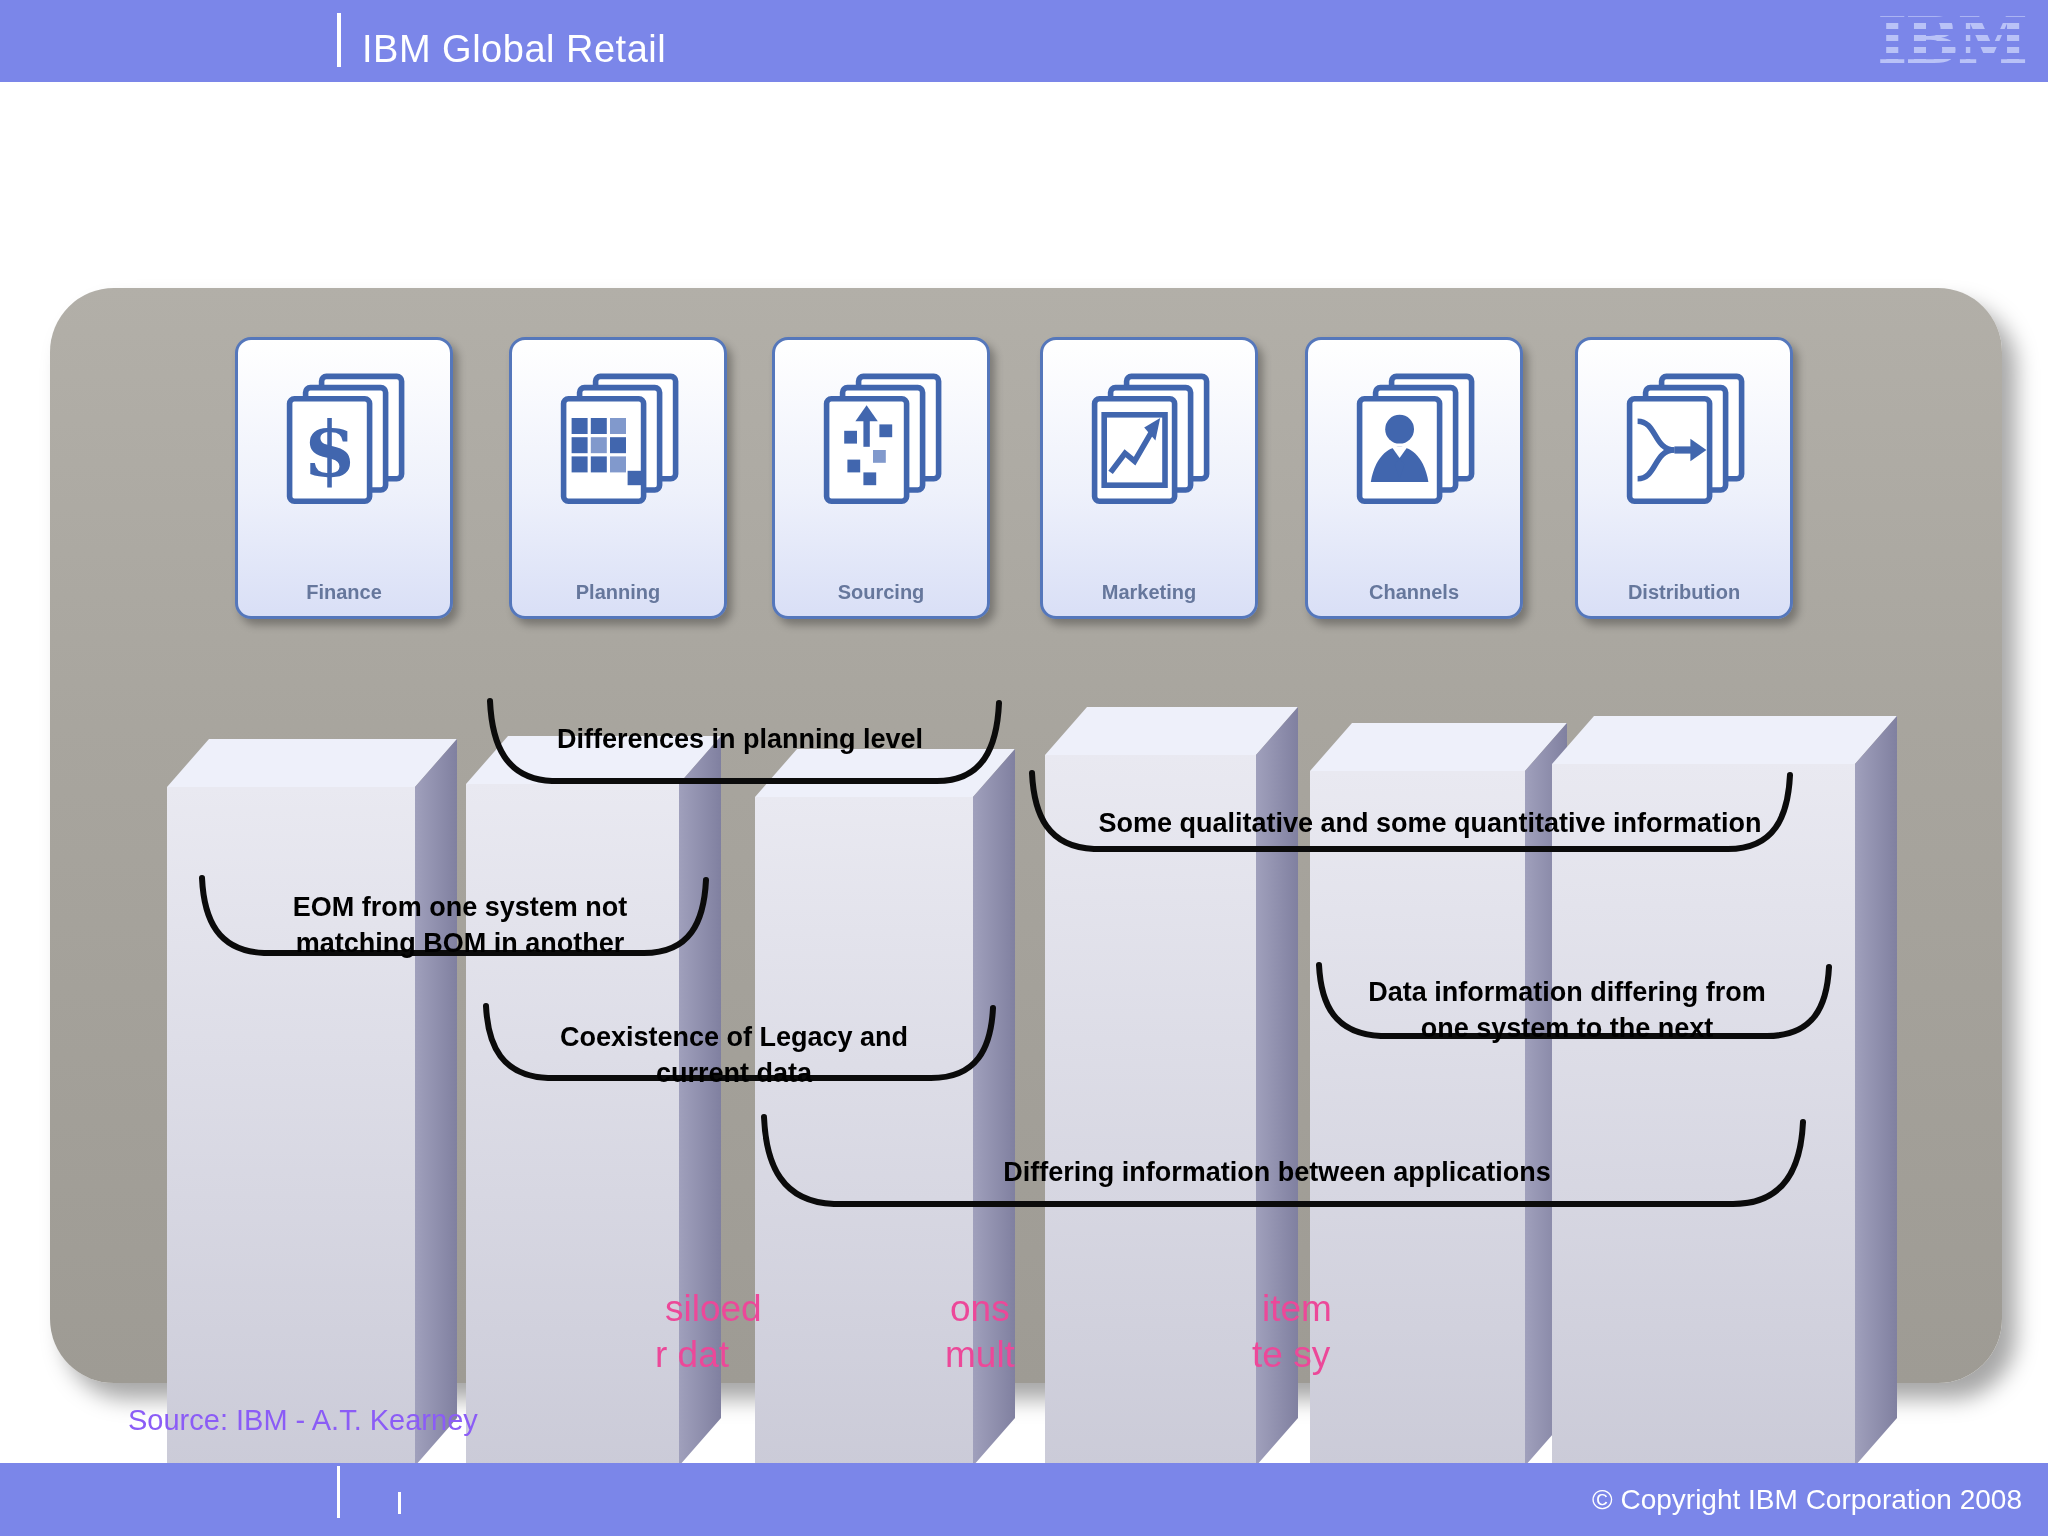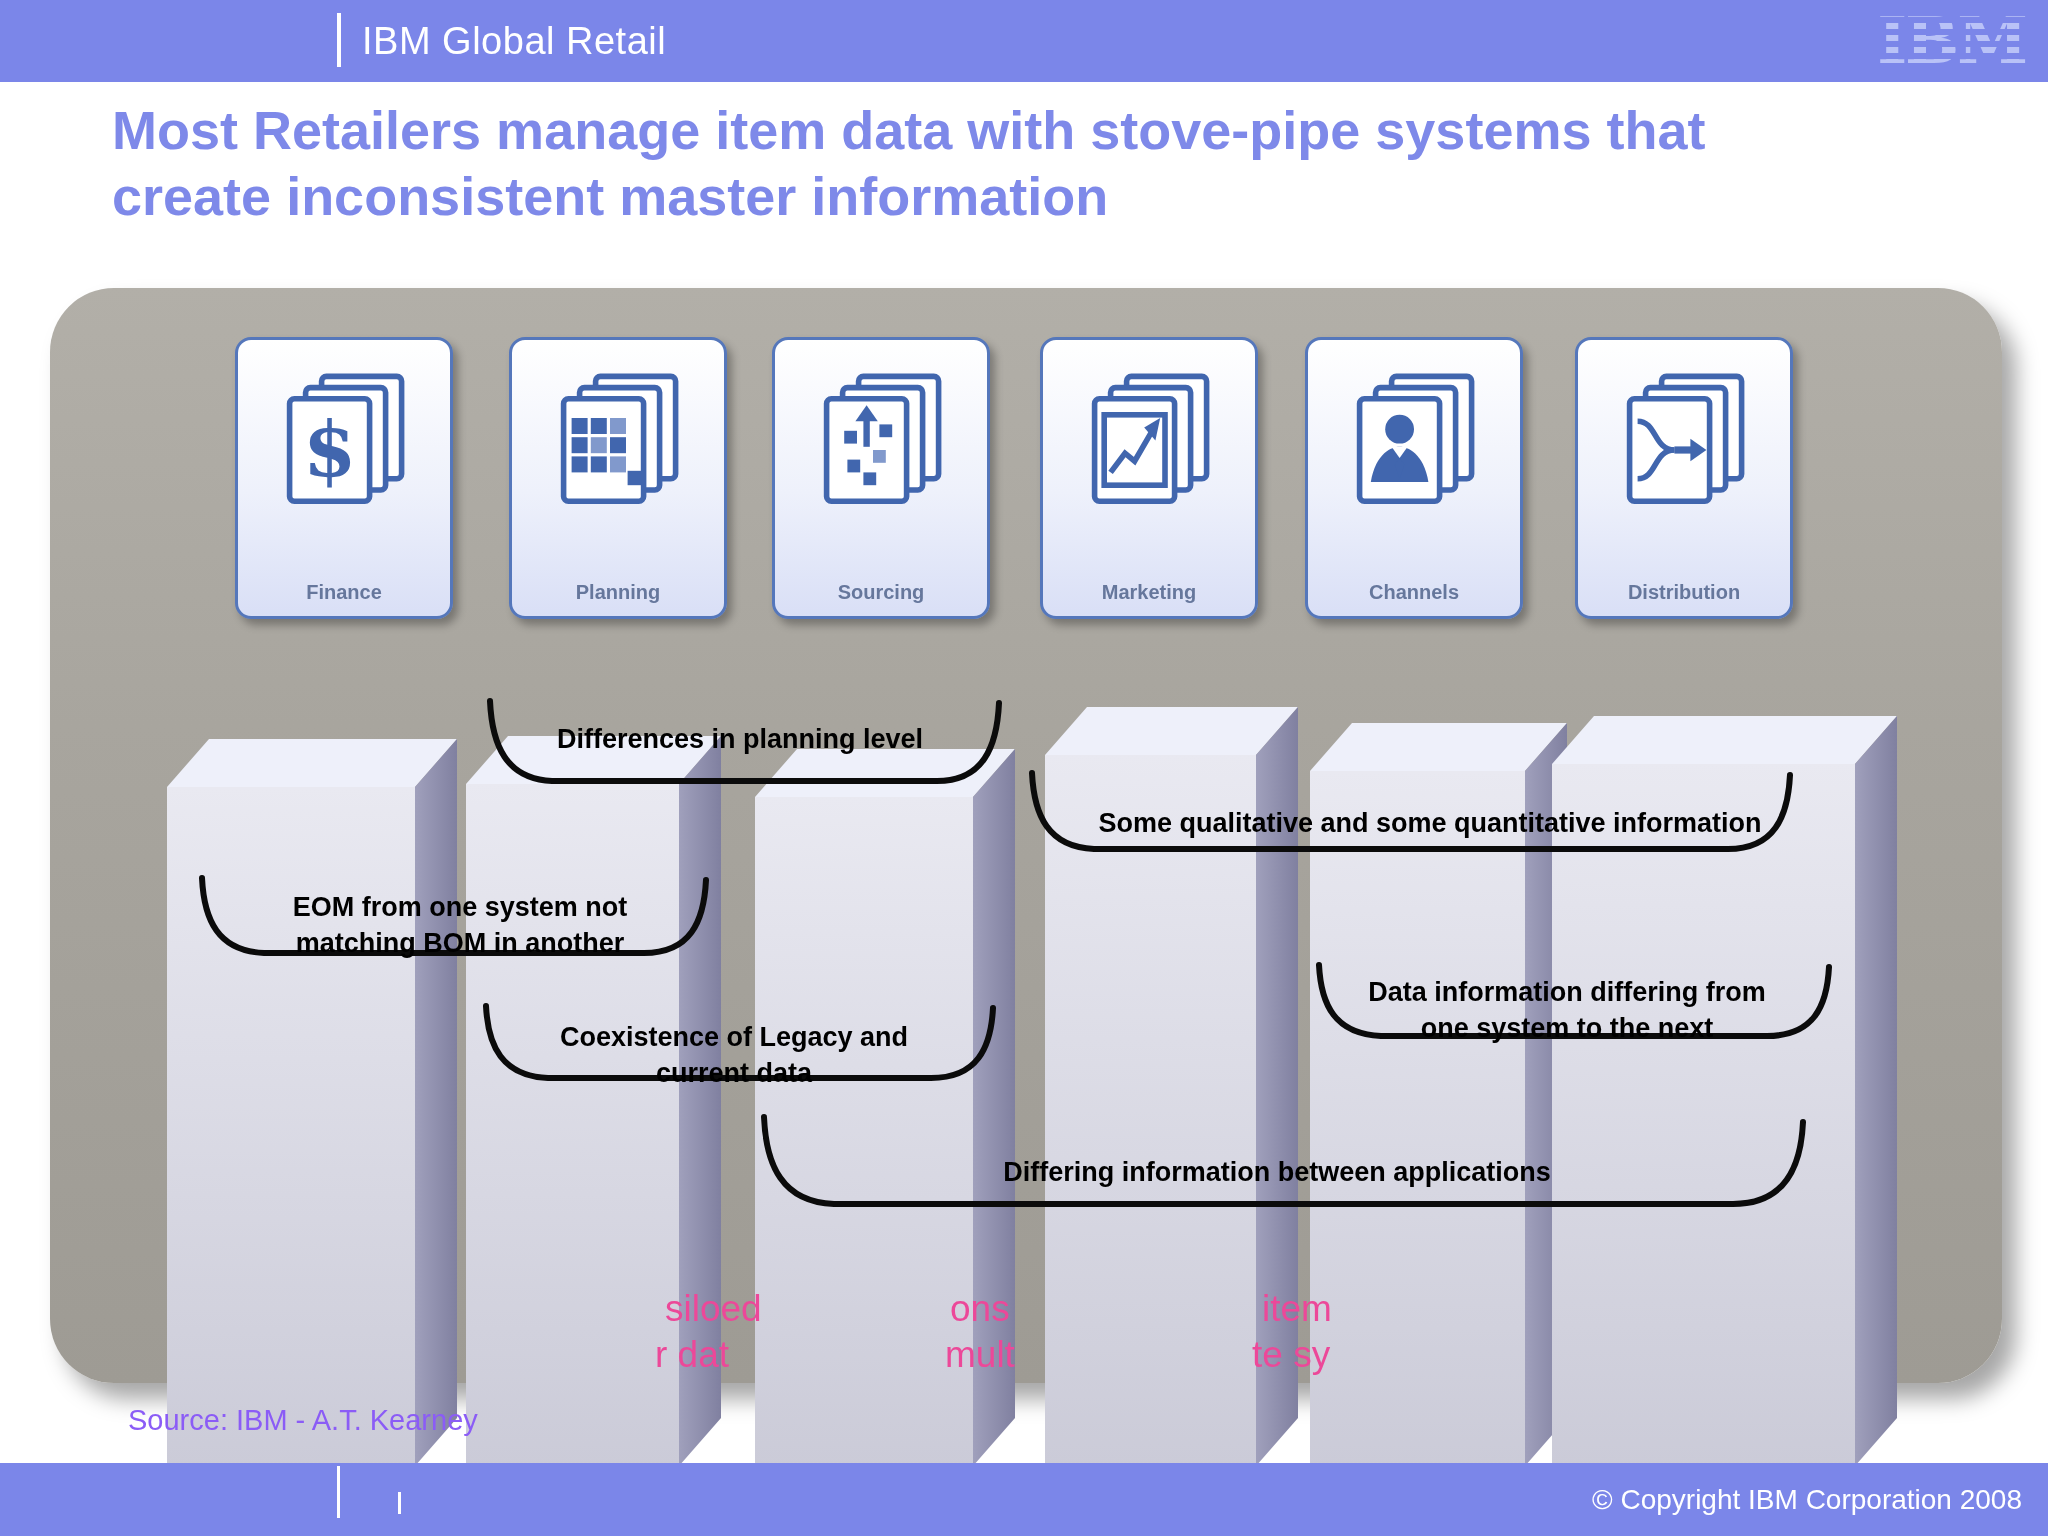--- a/index.html
+++ b/index.html
@@ -2,21 +2,21 @@
 <html><head>
 <meta charset="utf-8">
 <style>
   html,body{margin:0;padding:0;background:#fff;}
   .page{position:relative;width:2048px;height:1536px;overflow:hidden;
         font-family:"Liberation Sans",sans-serif;background:#fff;}
 
   
   .header{position:absolute;left:0;top:0;width:2048px;height:82px;background:#7b86e9;z-index:10;}
   .header-divider{position:absolute;left:337px;top:13px;width:4px;height:54px;background:#ffffff;}
-  .brand{position:absolute;left:362px;top:0;height:82px;line-height:82px;color:#ffffff;
+  .brand{position:absolute;left:362px;top:8px;height:82px;line-height:82px;color:#ffffff;
          font-size:38px;letter-spacing:.5px;}
   .logo{position:absolute;right:22px;top:6px;width:160px;height:70px;}
   .logo-text{font-family:"DejaVu Serif",serif;font-weight:bold;font-size:64px;line-height:70px;
              color:#b9c2f7;letter-spacing:-2px;text-align:right;}
   .logo-stripe{position:absolute;left:0;width:160px;height:6px;background:#7b86e9;}
 
   
   .title{position:absolute;left:112px;top:98px;width:1660px;color:#7e89e9;
          font-size:54px;font-weight:bold;line-height:1.22;}
 
@@ -69,21 +69,20 @@
     <div class="logo">
       <div class="logo-text">IBM</div>
       <div class="logo-stripe" style="top:11px"></div>
       <div class="logo-stripe" style="top:23px"></div>
       <div class="logo-stripe" style="top:35px"></div>
       <div class="logo-stripe" style="top:47px"></div>
       <div class="logo-stripe" style="top:59px"></div>
     </div>
   </div>
 
-  <div class="title">Most Retailers manage item data with stove-pipe systems that create inconsistent master information</div>
 
   <div class="container"></div>
 
   <div class="card" style="left:235px">
     <svg class="doc-icon" viewBox="0 0 100 100">
       <rect class="pg" x="36" y="4" width="50" height="64" rx="3"></rect>
       <rect class="pg" x="26" y="11" width="50" height="64" rx="3"></rect>
       <rect class="pg" x="16" y="18" width="50" height="64" rx="3"></rect>
       <text x="41" y="66" font-size="48" font-weight="bold" fill="#4166ae" text-anchor="middle" font-family="DejaVu Serif, serif">$</text>
     </svg>

